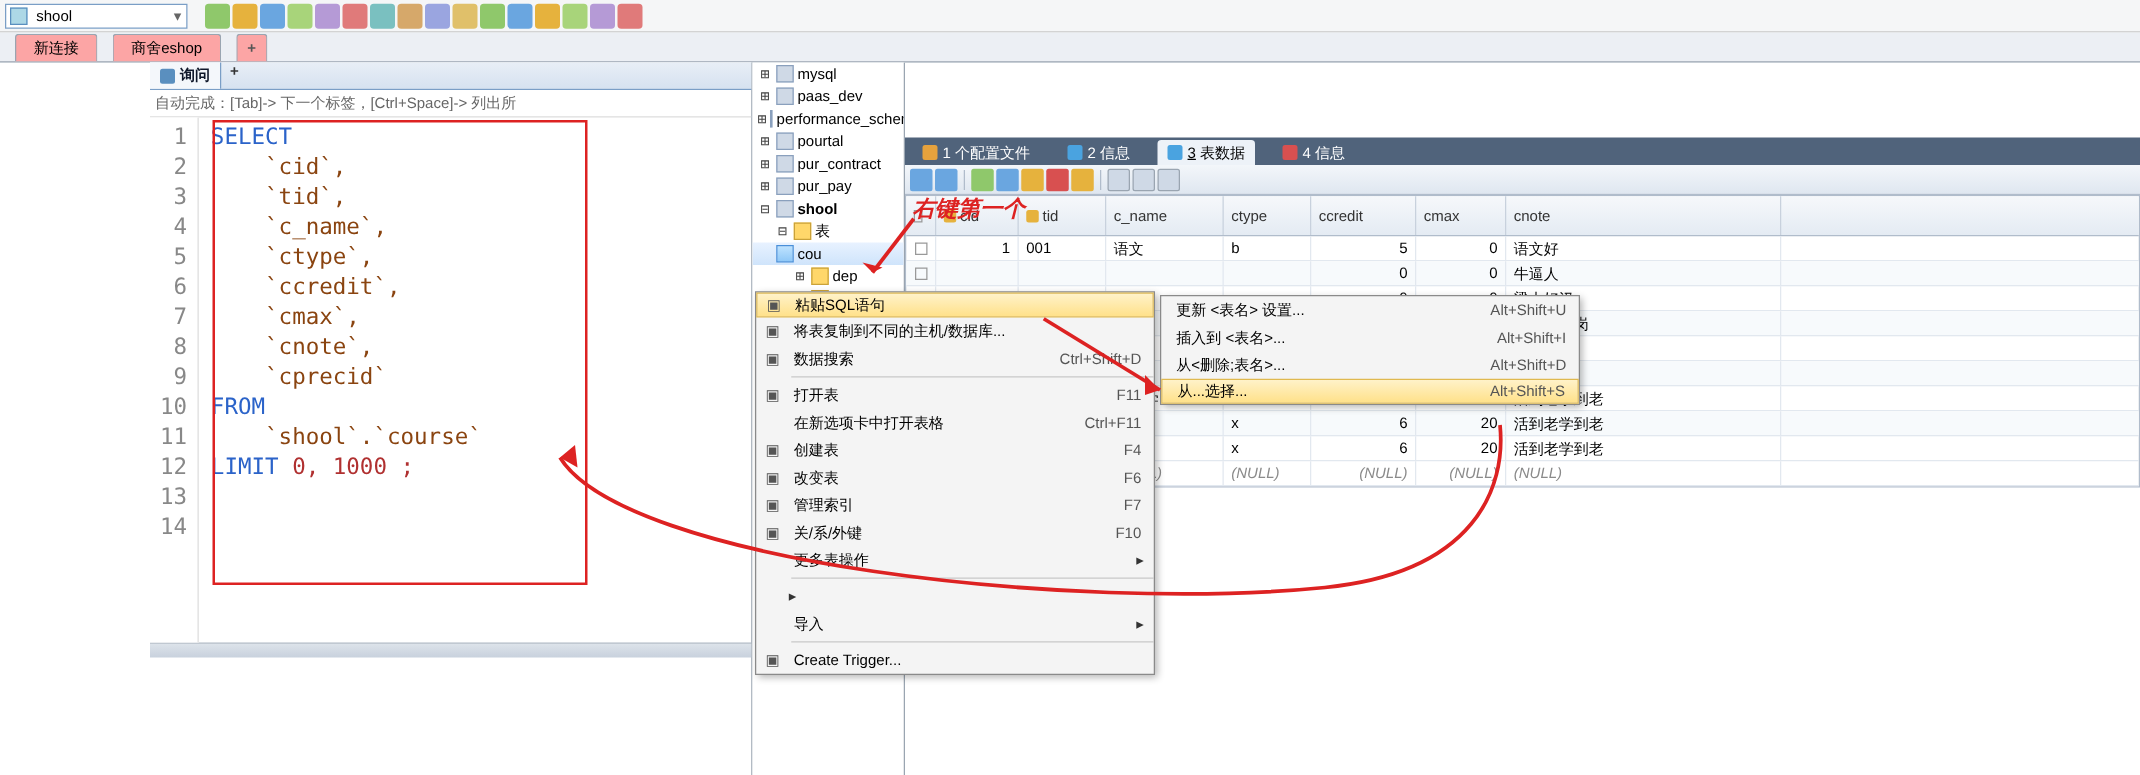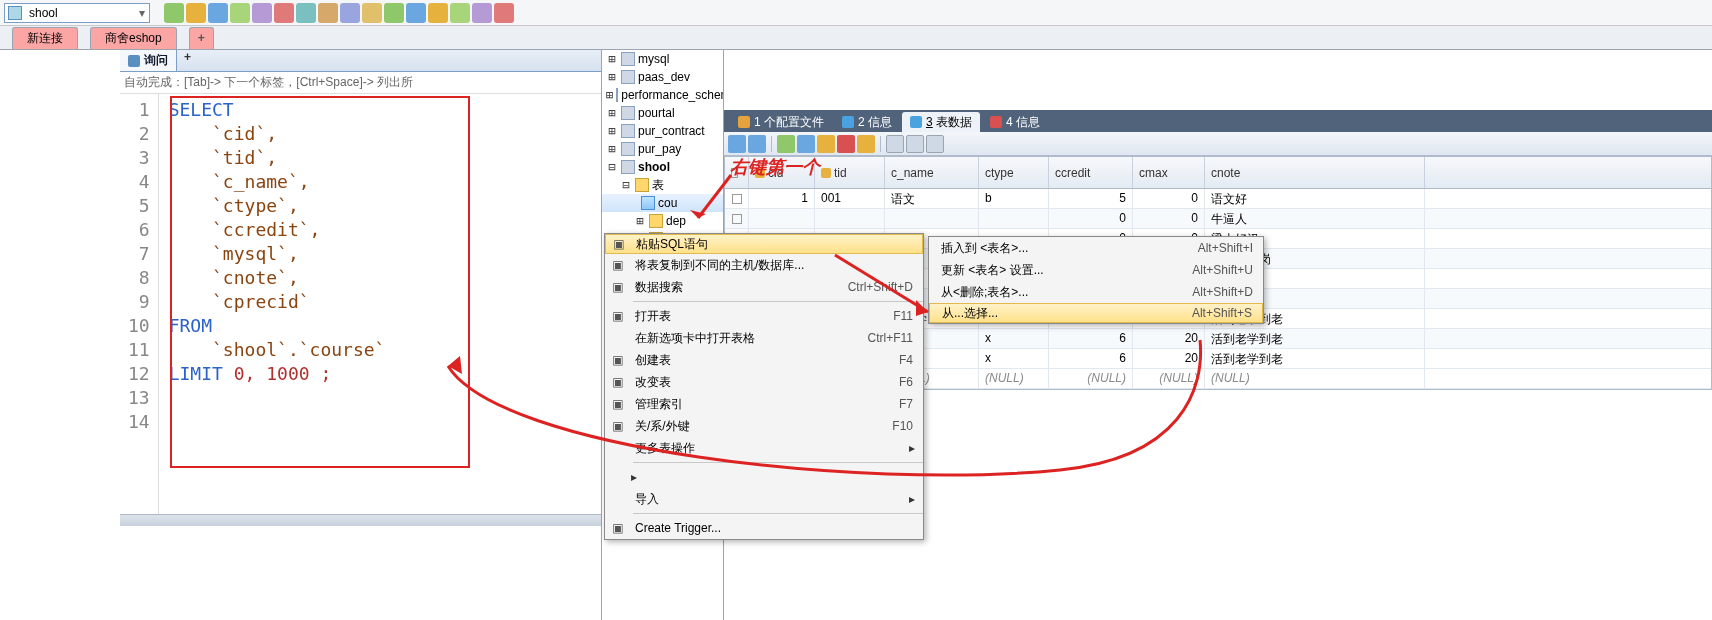--- a/index.html
+++ b/index.html
@@ -54,21 +54,21 @@
 .ctxmenu .row{display:flex;align-items:center;height:22px}
 .ctxmenu .row .mi{width:26px;display:flex;justify-content:center;color:#555}
 .ctxmenu .row .lbl{flex:1;padding-left:4px}
 .ctxmenu .row .sc{padding-right:10px;color:#555}
 .ctxmenu .row .arr{padding-right:8px;color:#333}
 .ctxmenu .sep{height:1px;background:#c8c8c8;margin:3px 0 3px 28px}
 .ctxmenu .row.hot{background:linear-gradient(#fff2c9,#ffe18a);border:1px solid #e0b94f;height:20px}
 
 
 .rightPane{flex:1;display:flex;flex-direction:column}
-.rTabBar{display:flex;align-items:flex-end;height:22px;background:#50637b;padding-left:6px;gap:2px;color:#fff;margin-top:60px}
+.rTabBar{display:flex;align-items:flex-end;height:22px;background:#50637b;padding-left:6px;gap:14px;color:#fff;margin-top:60px}
 .rTab{display:flex;align-items:center;height:20px;padding:0 8px;border-radius:3px 3px 0 0;font-size:12px}
 .rTab .ri{width:12px;height:12px;margin-right:4px;border-radius:2px}
 .rTab.active{background:#edf2f8;color:#000}
 .rToolbar{display:flex;align-items:center;height:24px;background:linear-gradient(#f3f6fa,#dfe7f0);border-bottom:1px solid #b0bccb;padding-left:4px;gap:2px}
 .tb{width:18px;height:18px;border-radius:2px}
 .tbdiv{width:1px;height:16px;background:#b0bccb;margin:0 3px}
 
 
 .grid{border:1px solid #b0bccb;background:#fff}
 .ghead{display:flex;background:linear-gradient(#f6f8fb,#e4ebf3);border-bottom:1px solid #b0bccb;height:32px}
@@ -170,21 +170,21 @@
             <div>12</div>
             <div>13</div>
             <div>14</div>
           </div>
       <div class="code" id="code"><span class="kw">SELECT</span>
 <span class="id">    `cid`,</span>
 <span class="id">    `tid`,</span>
 <span class="id">    `c_name`,</span>
 <span class="id">    `ctype`,</span>
 <span class="id">    `ccredit`,</span>
-<span class="id">    `mysql`,</span>
+<span class="id">    `cmax`,</span>
 <span class="id">    `cnote`,</span>
 <span class="id">    `cprecid`</span>
 <span class="kw">FROM</span>
 <span class="id">    `shool`.`course`</span>
 <span class="kw">LIMIT</span><span class="num"> 0, 1000 ;</span>
 
 </div>
       <div class="redbox" style="left:50px;top:2px;width:300px;height:372px"></div>
     </div>
     <div class="scroll"></div>
@@ -224,21 +224,21 @@
         <div class="node">
           <span class="tw">⊟</span>
           <span class="ico db"></span>
           <b>shool</b>
         </div>
         <div class="node" style="padding-left:18px">
           <span class="tw">⊟</span>
           <span class="ico folder"></span>
           <span>表</span>
         </div>
-        <div class="node sel" style="padding-left:36px">
+        <div class="node sel" style="padding-left:16px">
           <span class="ico sel"></span>
           <span>cou</span>
         </div>
         <div class="node" style="padding-left:32px">
           <span class="tw">⊞</span>
           <span class="ico folder"></span>
           <span>dep</span>
         </div>
         <div class="node" style="padding-left:32px">
           <span class="tw">⊞</span>
@@ -538,26 +538,26 @@
       </div>
       <div class="sep"></div>
       <div class="row">
         <span class="mi">▣</span>
         <span class="lbl">Create Trigger...</span>
       </div>
     </div>
 
 <div class="ctx2" style="left:928px;top:236px" id="ctx2">
       <div class="row">
+        <span class="lbl">更新 &lt;表名&gt; 设置...</span>
+        <span class="sc">Alt+Shift+U</span>
+      </div>
+      <div class="row">
         <span class="lbl">插入到 &lt;表名&gt;...</span>
         <span class="sc">Alt+Shift+I</span>
-      </div>
-      <div class="row">
-        <span class="lbl">更新 &lt;表名&gt; 设置...</span>
-        <span class="sc">Alt+Shift+U</span>
       </div>
       <div class="row">
         <span class="lbl">从&lt;删除;表名&gt;...</span>
         <span class="sc">Alt+Shift+D</span>
       </div>
       <div class="row hot">
         <span class="lbl">从...选择<col-1>...<col-n></col-n></col-1></span>
         <span class="sc">Alt+Shift+S</span>
       </div>
     </div>

